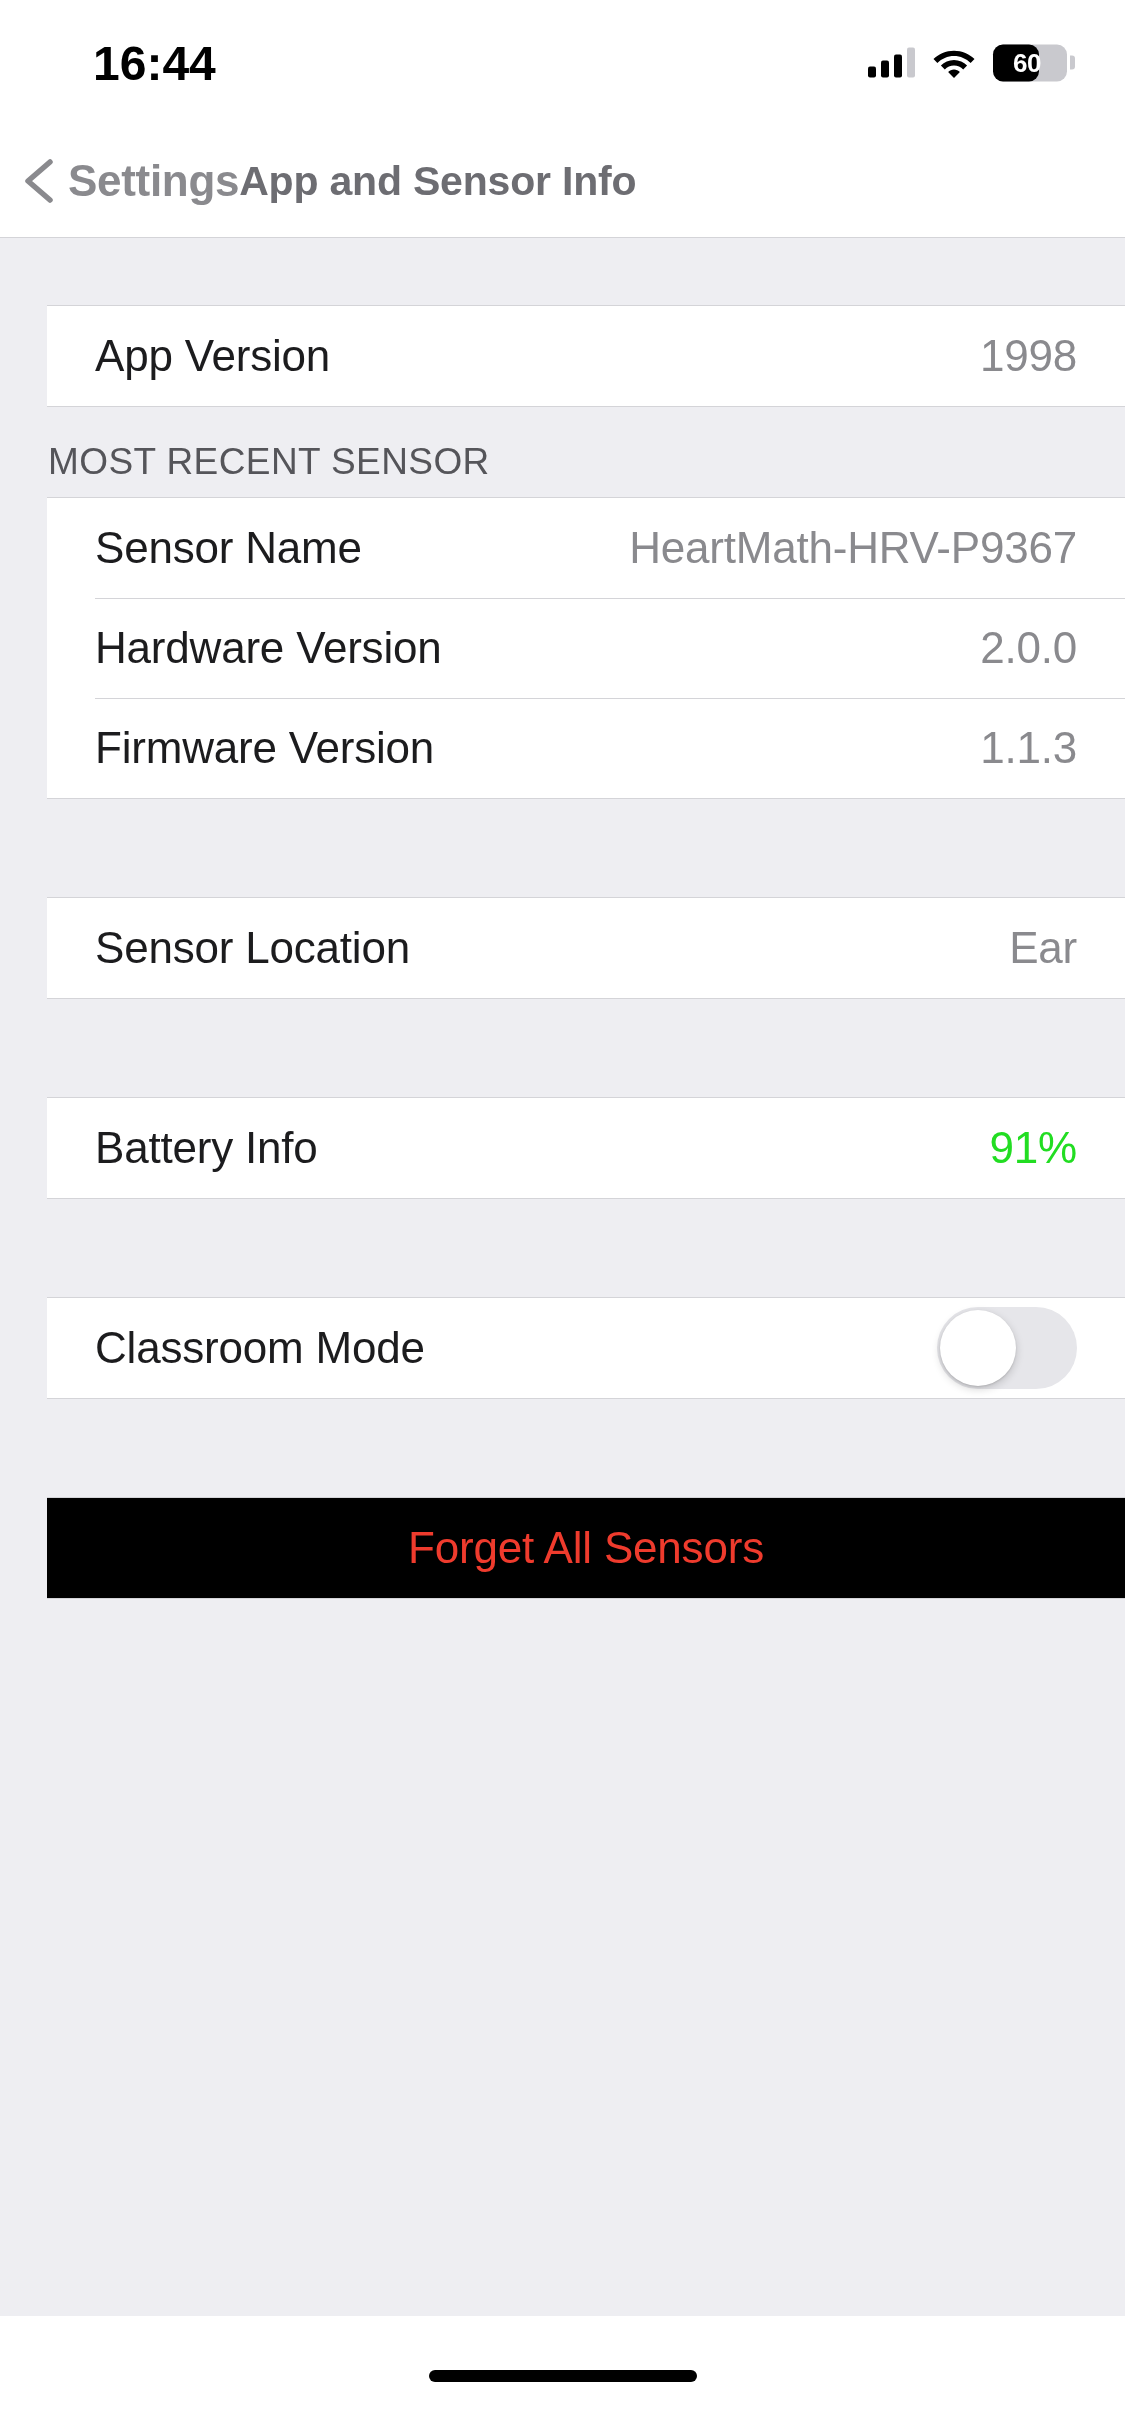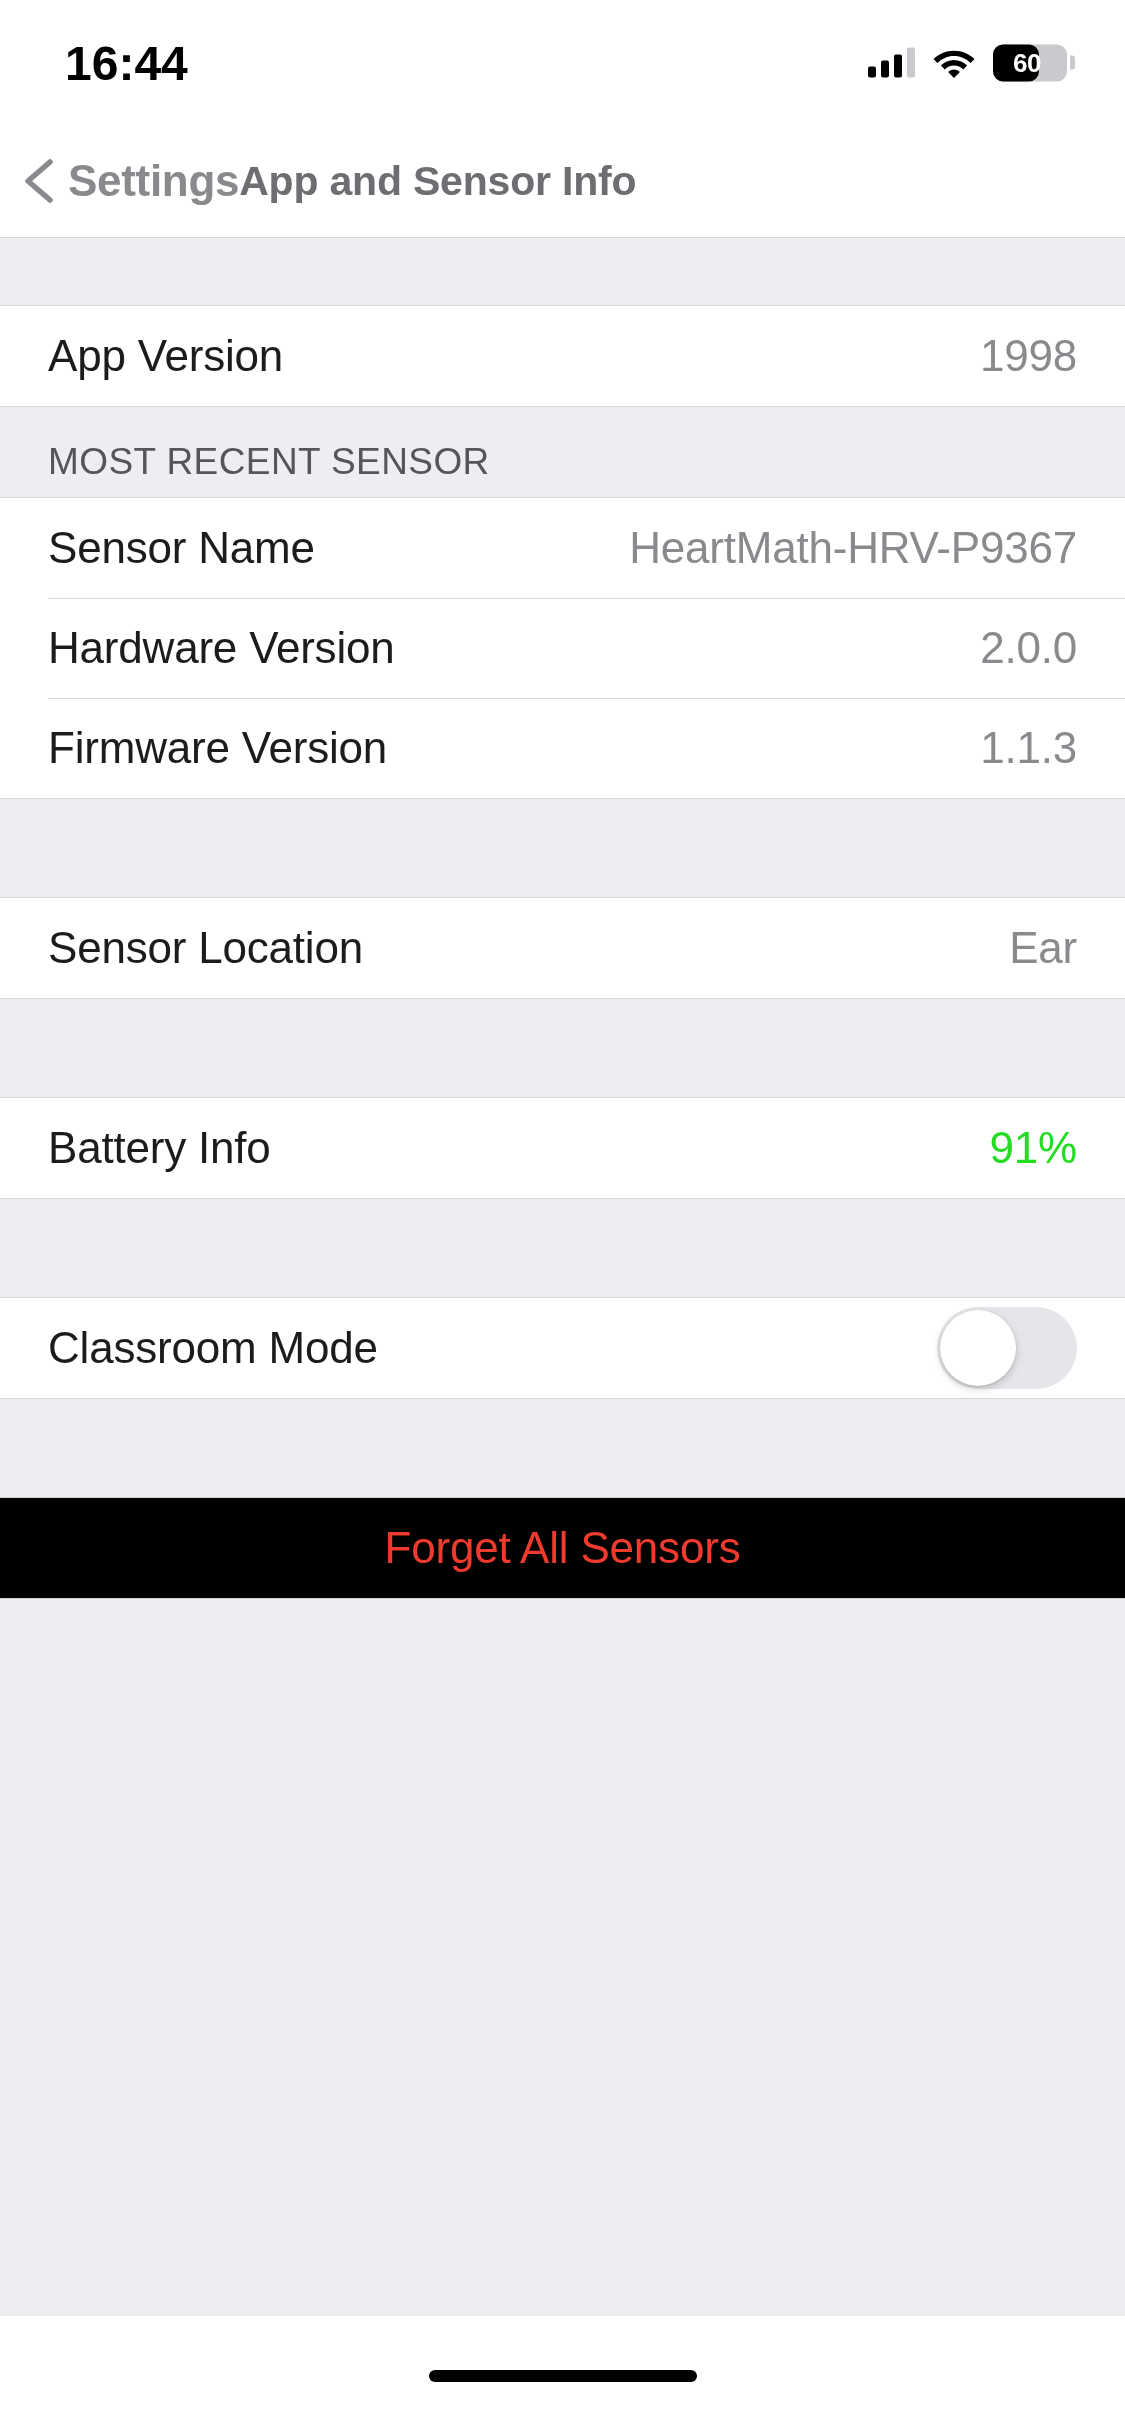--- a/index.html
+++ b/index.html
@@ -24,21 +24,21 @@
 
   
   .status-bar {
     height: 125px;
     background: #ffffff;
     position: relative;
     flex: none;
   }
   .status-time {
     position: absolute;
-    left: 65px;
+    left: 93px;
     top: 50%;
     transform: translateY(-50%);
     font-size: 48px;
     font-weight: bold;
     letter-spacing: 0px;
     color: #000000;
   }
   .status-right {
     position: absolute;
     right: 58px;
@@ -145,20 +145,21 @@
   .gap {
     background: #eeeef2;
   }
   .gap-top   { height: 67px; }
   .gap-sm    { height: 98px; }
 
   .group {
     background: #ffffff;
     border-top: 1px solid #d4d4d8;
     border-bottom: 1px solid #d4d4d8;
+    margin-left: 47px;
   }
 
   .row {
     height: 100px;
     display: flex;
     align-items: center;
     justify-content: space-between;
     padding: 0 48px 0 48px;
     background: #ffffff;
     position: relative;

